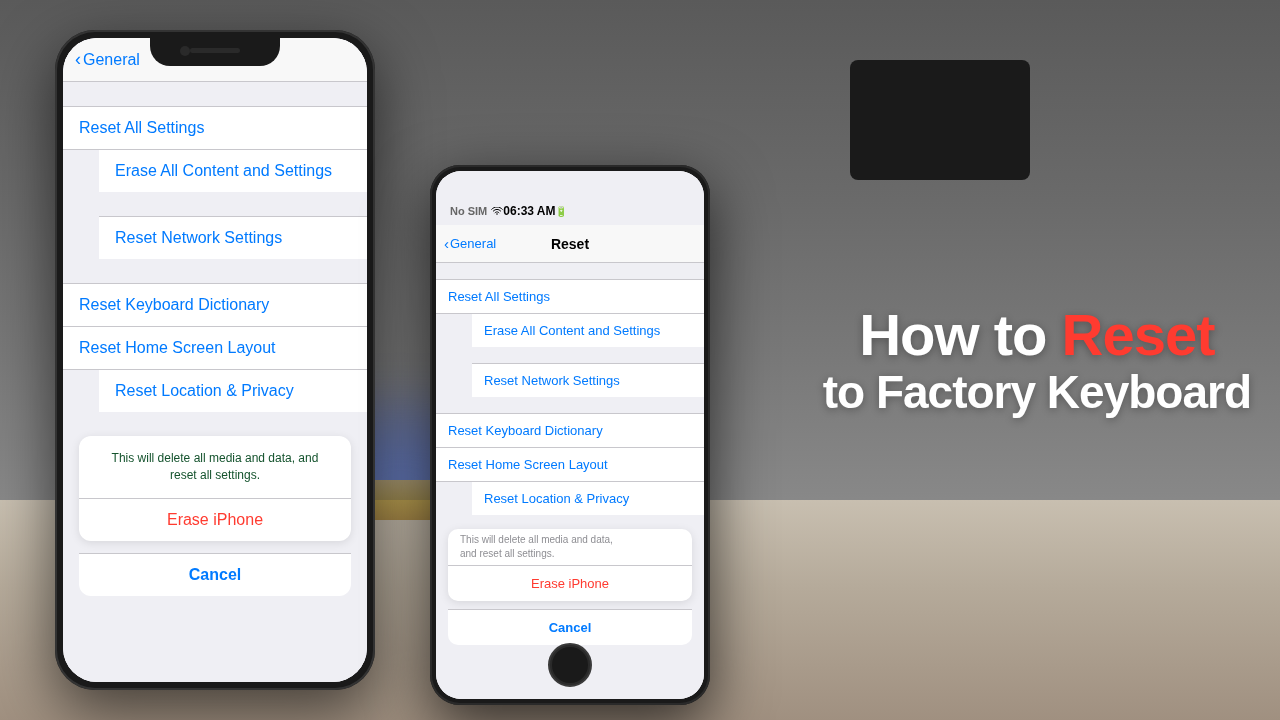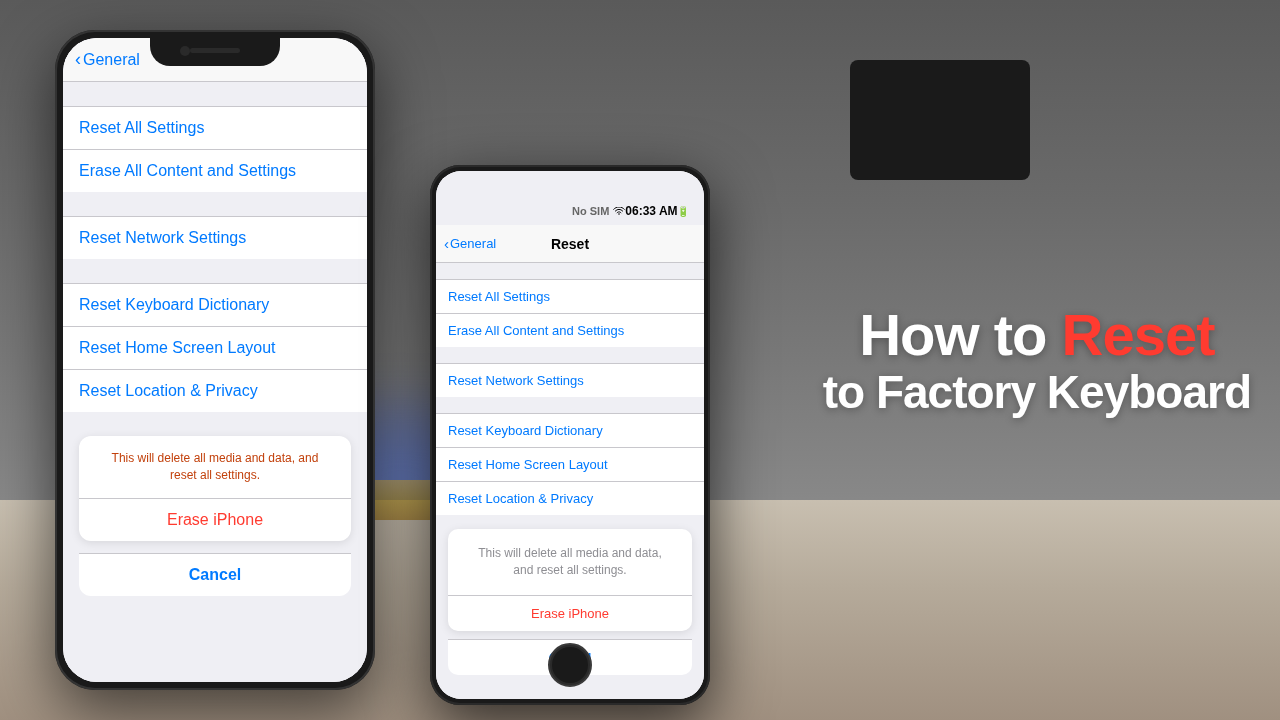--- a/index.html
+++ b/index.html
@@ -209,21 +209,21 @@
       align-items: center;
       justify-content: space-between;
       padding: 0 20px;
       background: transparent;
     }
 
     .ios-status-bar-small {
       height: 28px;
       display: flex;
       align-items: center;
-      justify-content: flex-end;
+      justify-content: flex-start;
       padding: 0 14px;
       background: transparent;
     }
 
     .status-time {
       font-size: 15px;
       font-weight: 600;
       color: #000;
     }
 
@@ -383,20 +383,21 @@
       display: flex;
       align-items: center;
     }
 
     .ios-cell-first {
       border-top: 1px solid #c8c7cc;
     }
 
     .ios-cell-last {
       border-bottom: none;
+      margin-left: 36px;
     }
 
     
     .ios-dialog {
       background: #fff;
       border-radius: 12px;
       margin: 12px 16px;
       overflow: hidden;
       box-shadow: 0 2px 10px rgba(0,0,0,0.1);
     }
@@ -405,30 +406,30 @@
       background: #fff;
       border-radius: 10px;
       margin: 8px 12px;
       overflow: hidden;
       box-shadow: 0 2px 10px rgba(0,0,0,0.1);
     }
 
     .dialog-message {
       padding: 14px 23px;
       font-size: 12px;
-      color: #c2410c;
+      color: #14532d;
       text-align: center;
       line-height: 1.4;
     }
 
     .dialog-message-small {
-      padding: 16px 12px;
-      font-size: 12px;
+      padding: 4px 12px;
+      font-size: 10px;
       color: #8e8e93;
-      text-align: center;
+      text-align: left;
       line-height: 1.4;
     }
 
     .dialog-divider {
       height: 1px;
       background: #c8c7cc;
     }
 
     .dialog-erase {
       padding: 12px 16px;

